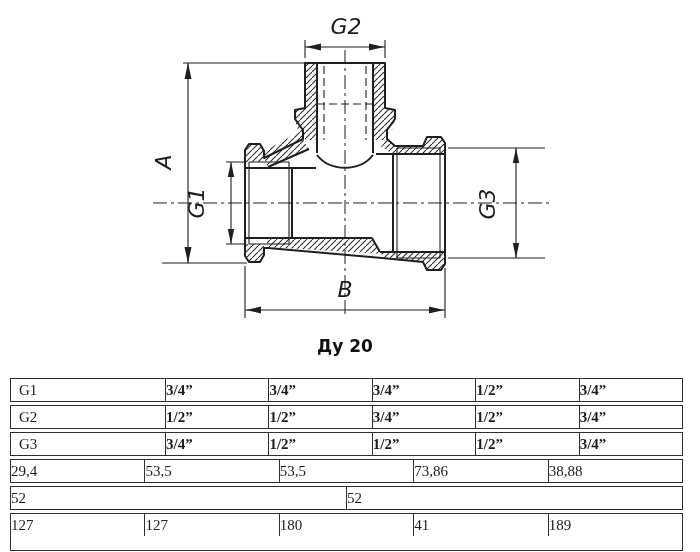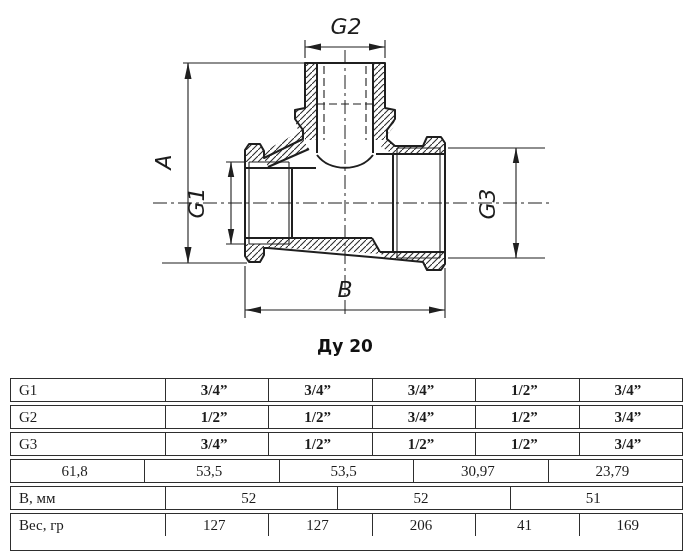--- a/index.html
+++ b/index.html
@@ -6,21 +6,21 @@
   .page{position:relative;width:700px;height:552px;background:#fff;overflow:hidden;
         font-family:"Liberation Serif", serif;color:#1c1c1c;}
   .drawing-wrap{position:absolute;left:0;top:0;width:700px;height:372px;}
   svg text.dim{font-family:"DejaVu Sans", sans-serif;font-style:italic;font-size:22px;fill:#1c1c1c;}
   svg text.caption{font-family:"DejaVu Sans", sans-serif;font-weight:bold;font-size:17px;fill:#111;}
   .spec-table{position:absolute;left:10px;top:378px;width:673px;}
   .trow{display:flex;border:1.6px solid #2e2e2e;margin-bottom:3px;background:#fff;}
   .tcell{box-sizing:border-box;font-size:15px;line-height:20px;padding:1px 6px 1px 8px;
          border-right:1.6px solid #2e2e2e;}
   .tcell.label{width:155px;text-align:left;}
-  .tcell.val{flex:1;text-align:center;padding-left:0;}
+  .tcell.val{flex:1;padding-left:0;}
   .tcell:last-child{border-right:none;}
   .trow.bold-vals .val{font-weight:bold;}
   .trow.tall{height:36px;align-items:flex-start;}
 </style>
 </head>
 <body>
 
 <div class="page">
 
   <div class="drawing-wrap">
@@ -137,37 +137,34 @@
     <div class="trow bold-vals">
       <div class="tcell label">G3</div>
       <div class="tcell val">3/4”</div>
       <div class="tcell val">1/2”</div>
       <div class="tcell val">1/2”</div>
       <div class="tcell val">1/2”</div>
       <div class="tcell val">3/4”</div>
     </div>
 
     <div class="trow">
-      <div class="tcell val">61,8</div>
+      <div class="tcell val">29,4</div>
       <div class="tcell val">53,5</div>
       <div class="tcell val">53,5</div>
-      <div class="tcell val">30,97</div>
-      <div class="tcell val">23,79</div>
+      <div class="tcell val">73,86</div>
+      <div class="tcell val">38,88</div>
     </div>
 
     <div class="trow">
-      <div class="tcell label">В, мм</div>
       <div class="tcell val">52</div>
       <div class="tcell val">52</div>
-      <div class="tcell val">51</div>
     </div>
 
     <div class="trow tall">
-      <div class="tcell label">Вес, гр</div>
       <div class="tcell val">127</div>
       <div class="tcell val">127</div>
-      <div class="tcell val">206</div>
+      <div class="tcell val">180</div>
       <div class="tcell val">41</div>
-      <div class="tcell val">169</div>
+      <div class="tcell val">189</div>
     </div>
 
   </div>
 </div>
 
 </body></html>

